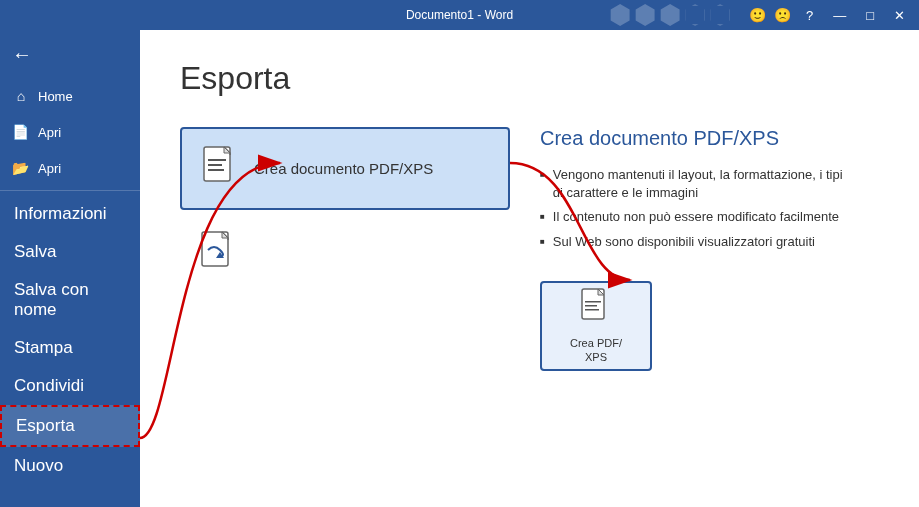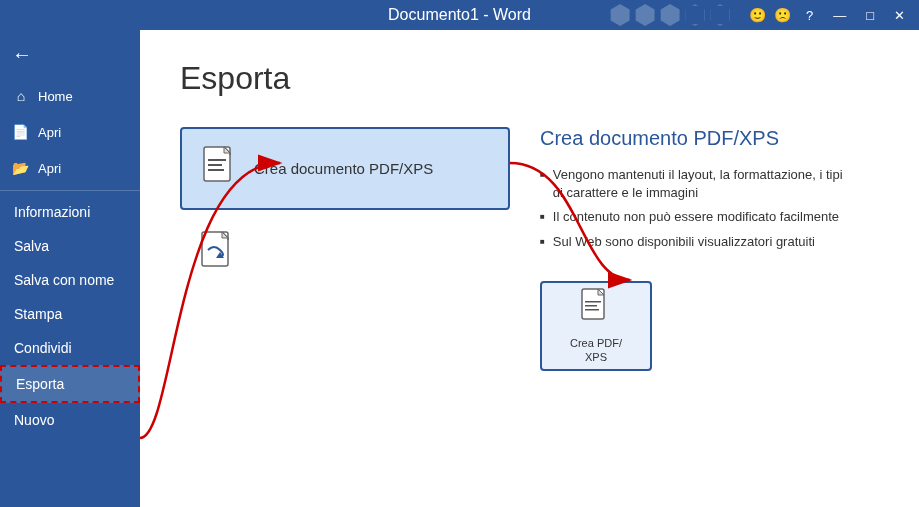--- a/index.html
+++ b/index.html
@@ -18,21 +18,21 @@
       height: 30px;
       background: #2b579a;
       display: flex;
       align-items: center;
       justify-content: space-between;
       padding: 0 8px;
       flex-shrink: 0;
     }
     .titlebar-title {
       color: white;
-      font-size: 16px;
+      font-size: 12px;
       position: absolute;
       left: 50%;
       transform: translateX(-50%);
       white-space: nowrap;
     }
     .titlebar-icons {
       display: flex;
       gap: 8px;
       align-items: center;
       margin-left: auto;
@@ -101,21 +101,21 @@
     }
     .sidebar-divider {
       height: 1px;
       background: rgba(255,255,255,0.2);
       margin: 4px 0;
     }
     .sidebar-text-item {
       padding: 9px 14px;
       color: white;
       cursor: pointer;
-      font-size: 14px;
+      font-size: 17px;
     }
 
     
     .content {
       flex: 1;
       background: white;
       padding: 30px 40px;
       display: flex;
       flex-direction: column;
     }

